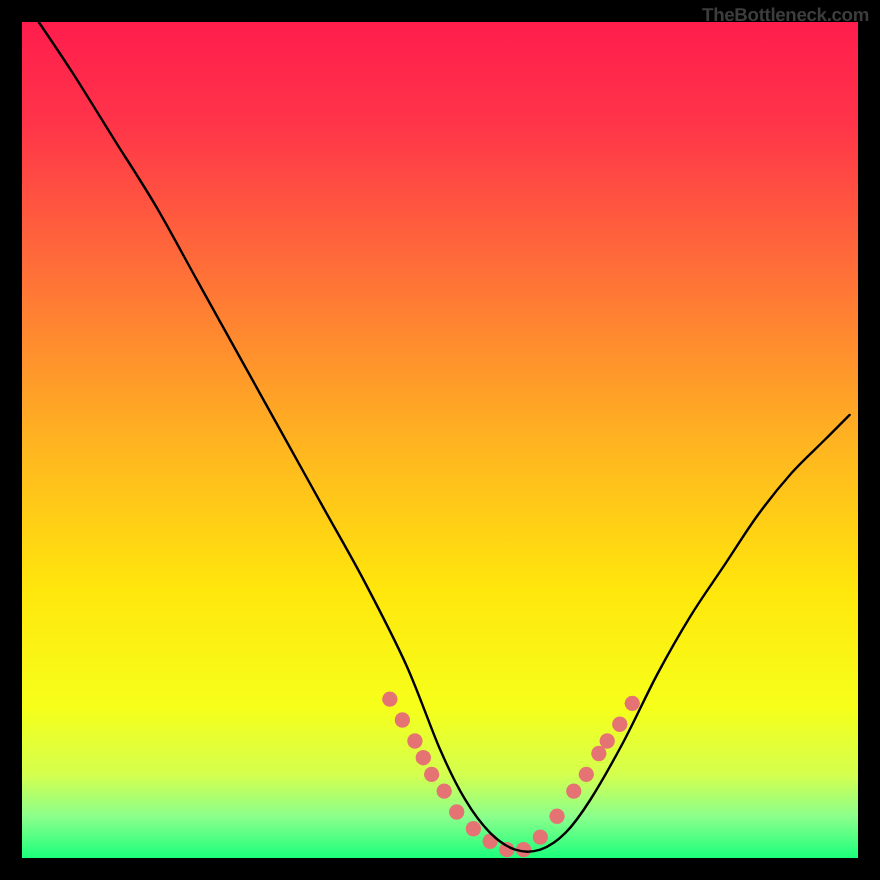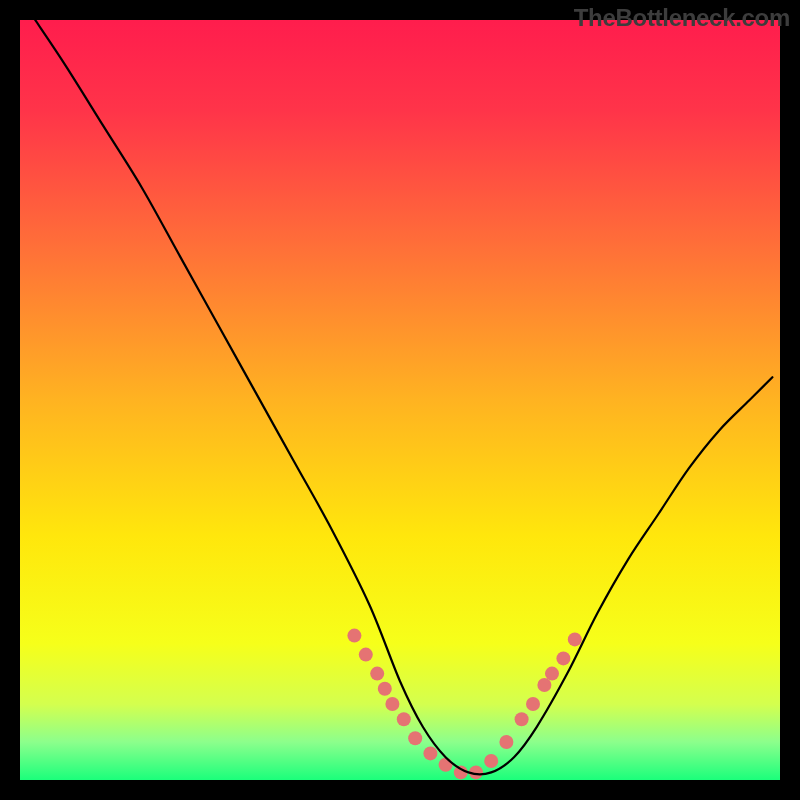--- a/index.html
+++ b/index.html
@@ -9,21 +9,21 @@
     height: 800px;
     background: #000;
     font-family: Arial, Helvetica, sans-serif;
     position: relative;
     overflow: hidden;
   }
   .watermark {
     position: absolute;
     top: 4px;
     right: 10px;
-    font-size: 24px;
+    font-size: 17px;
     font-weight: 600;
     color: #3d3d3d;
     letter-spacing: -0.3px;
     z-index: 50;
   }
   .canvas-wrap {
     position: absolute;
     left: 20px;
     top: 20px;
     width: 760px;

